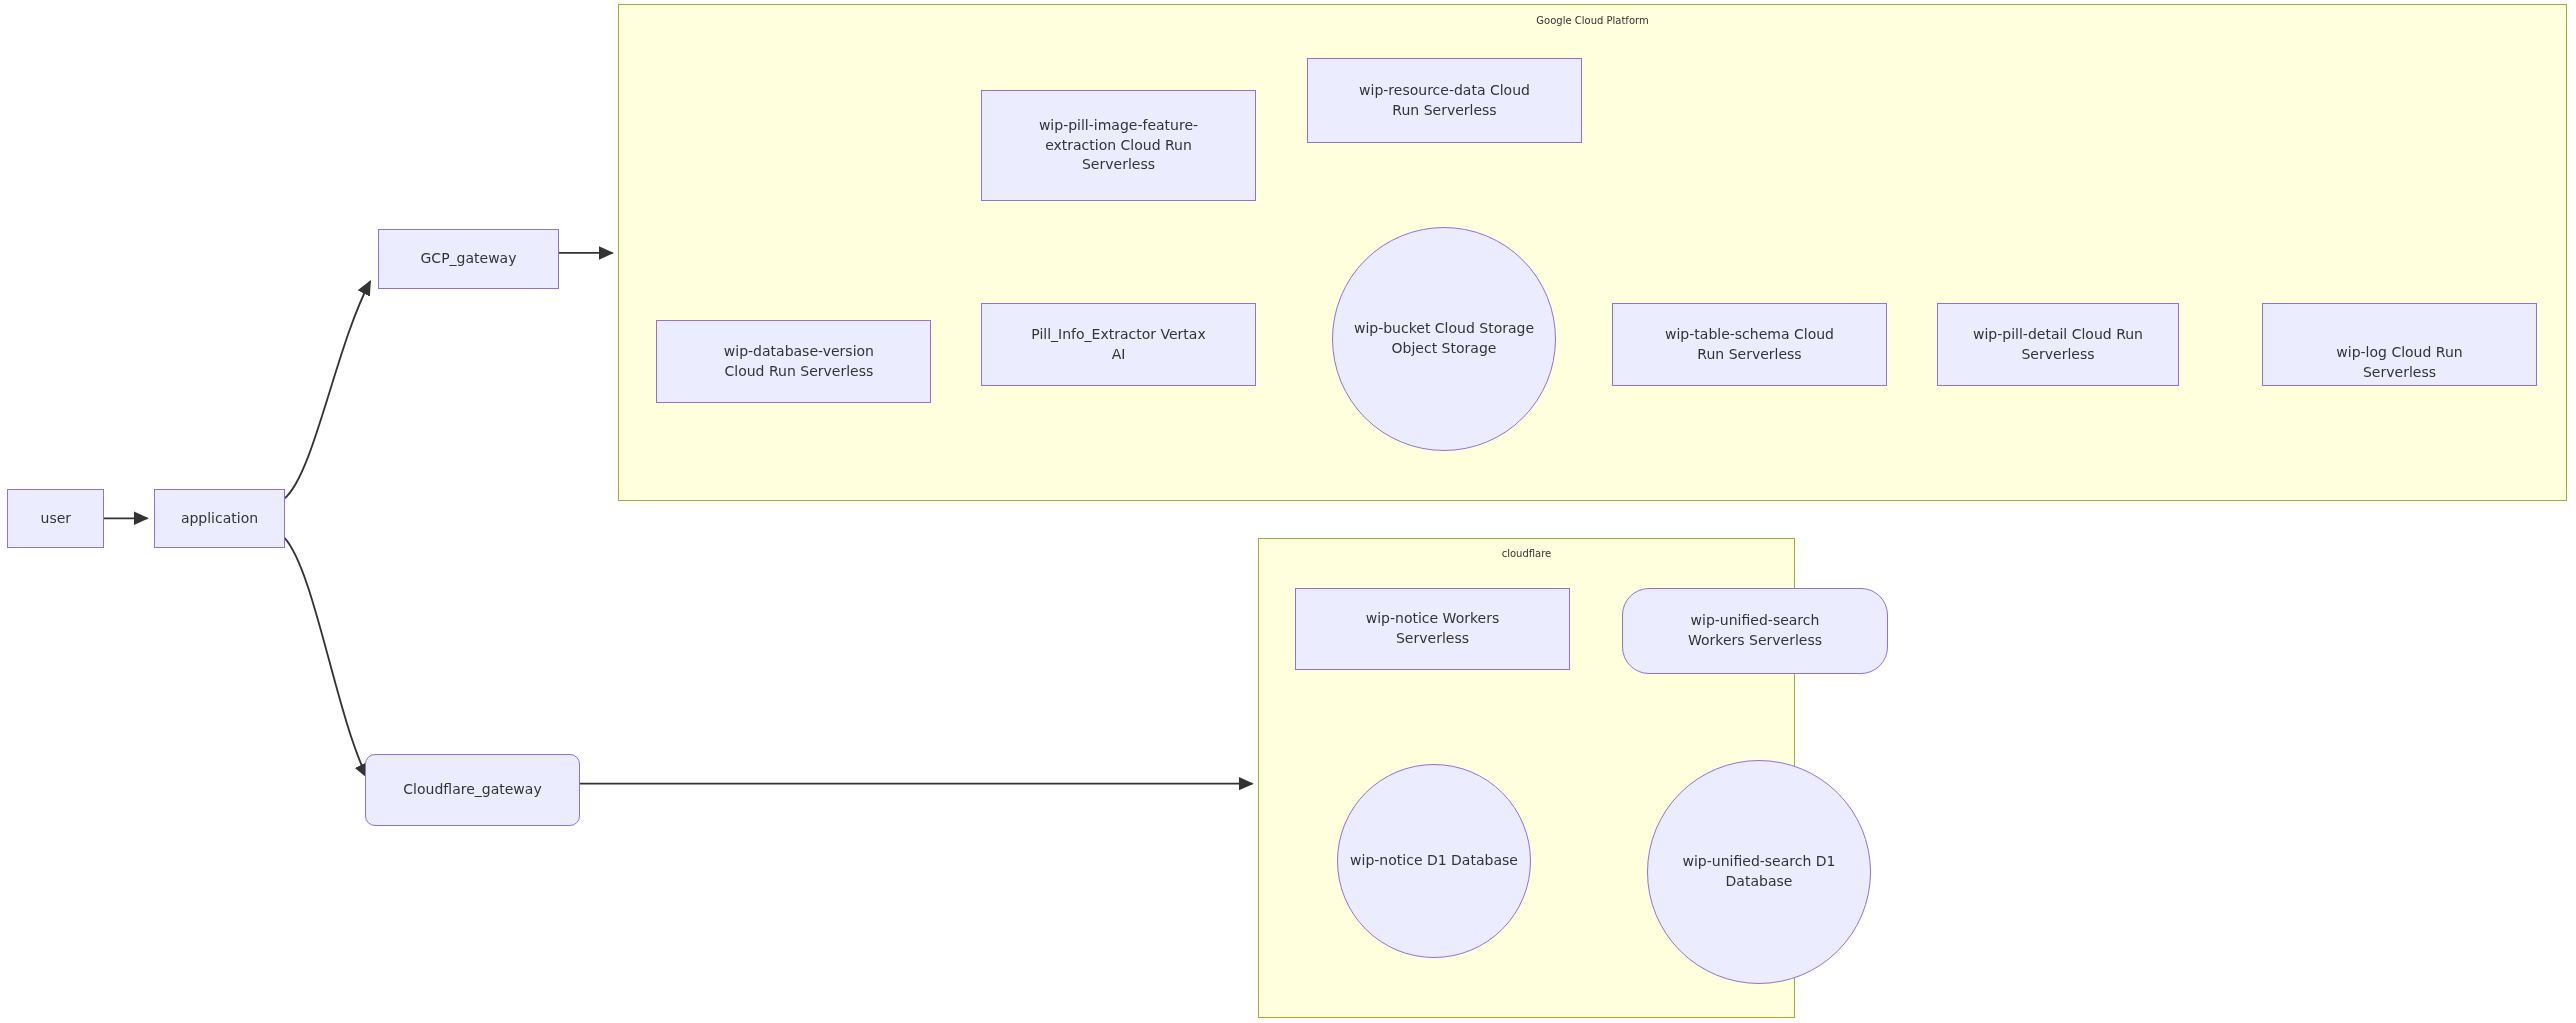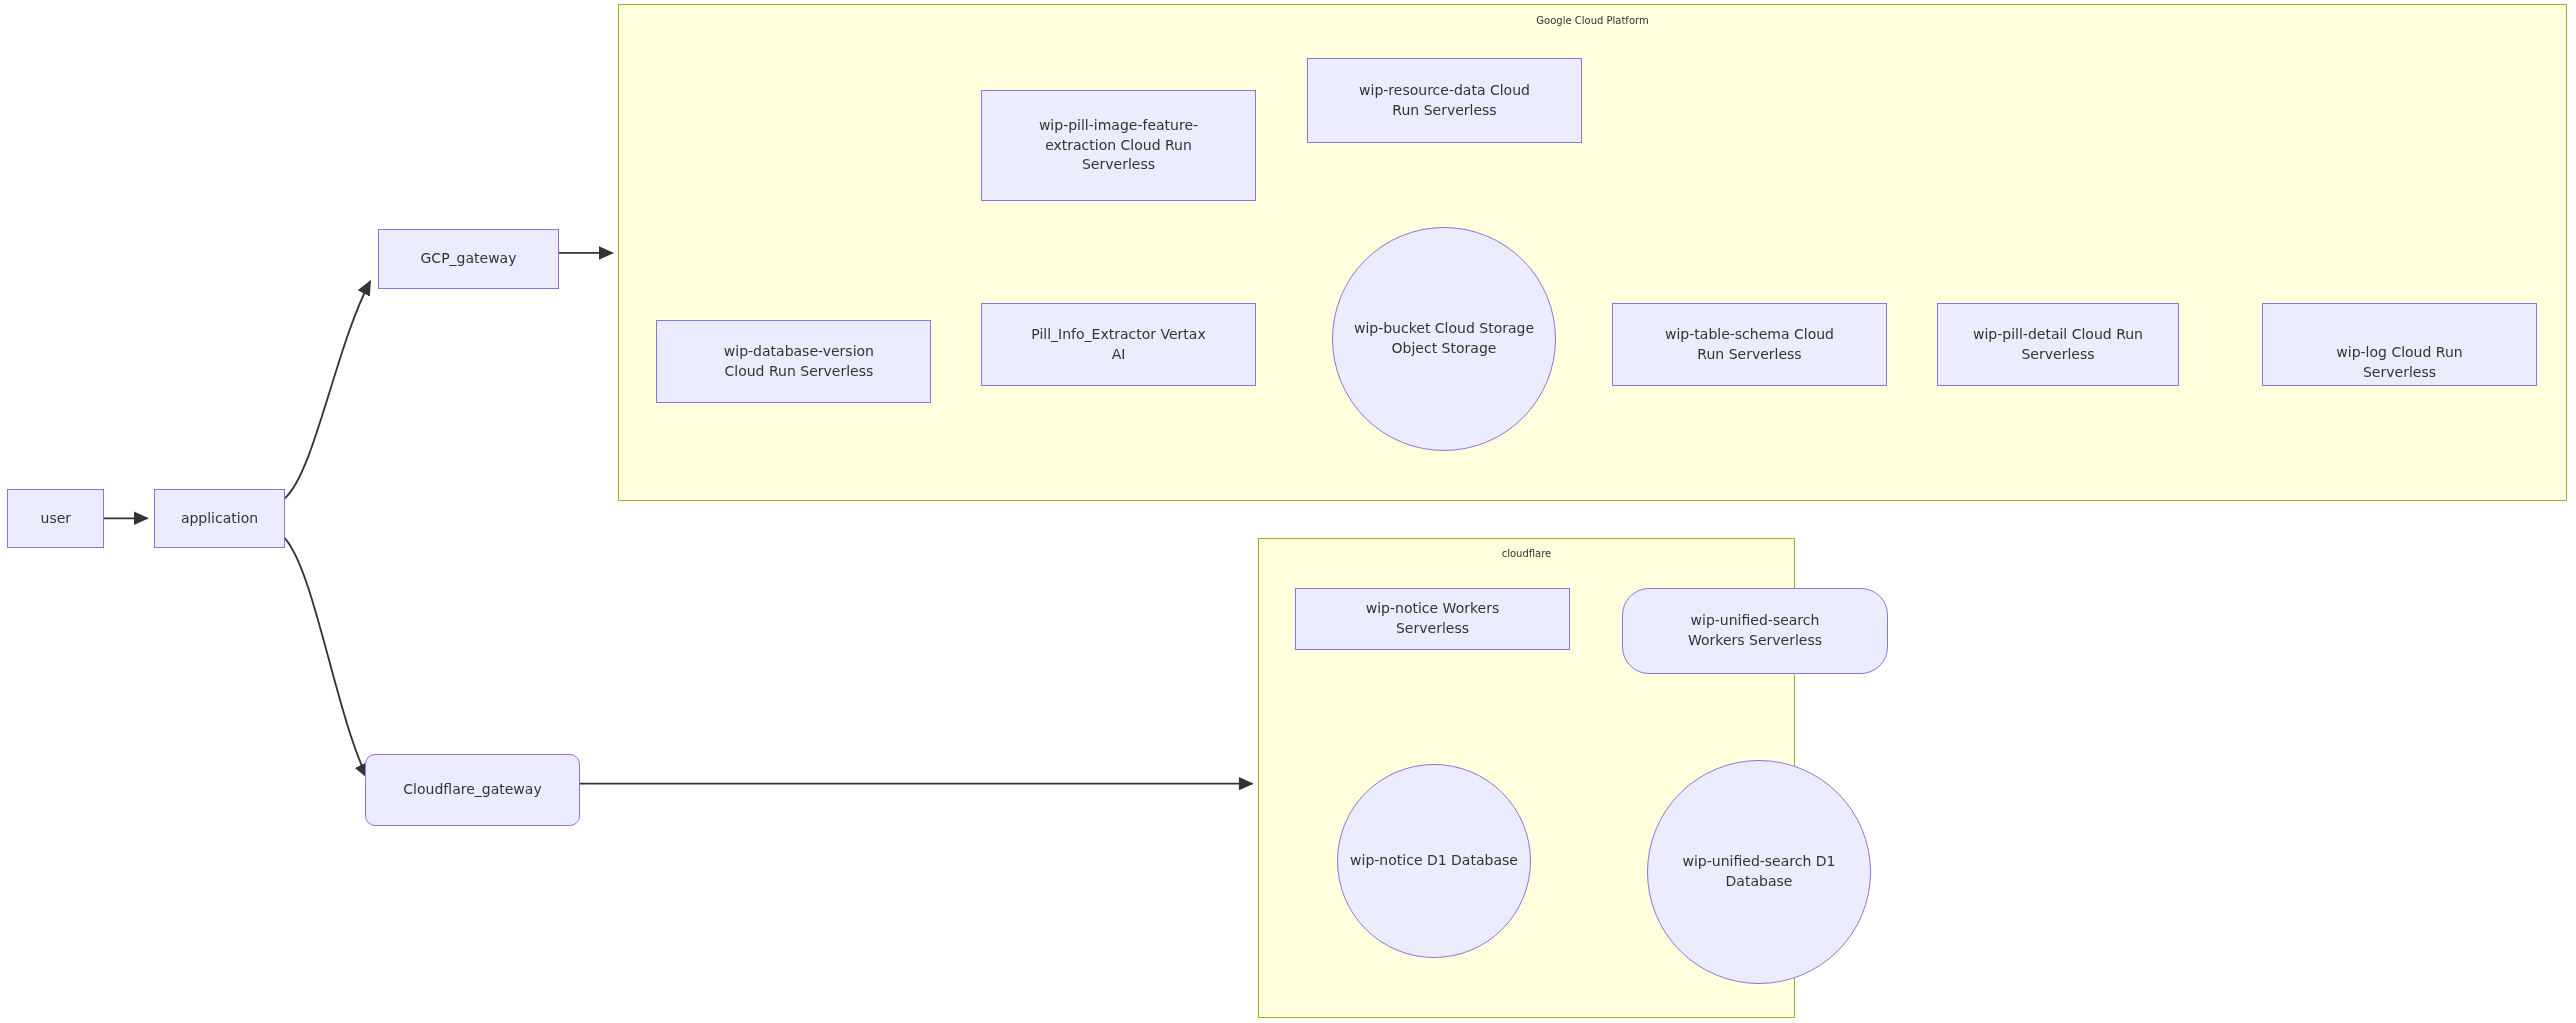--- a/index.html
+++ b/index.html
@@ -99,21 +99,21 @@
   <div class="node" style="left:1937px;top:303px;width:242px;height:83px;">
     <span class="lbl">wip-pill-detail Cloud Run
 Serverless</span>
   </div>
 
   <div class="node" style="left:2262px;top:303px;width:275px;height:83px;align-items:flex-end;">
     <span class="lbl">wip-log Cloud Run
 Serverless</span>
   </div>
 
-  <div class="node" style="left:1295px;top:588px;width:275px;height:62px;">
+  <div class="node" style="left:1295px;top:588px;width:275px;height:82px;">
     <span class="lbl">wip-notice Workers
 Serverless</span>
   </div>
 
   <div class="node" style="left:1622px;top:588px;width:266px;height:86px;border-radius:27px;">
     <span class="lbl">wip-unified-search
 Workers Serverless</span>
   </div>
 
   <div class="node circle" style="left:1337px;top:764px;width:194px;height:194px;">

